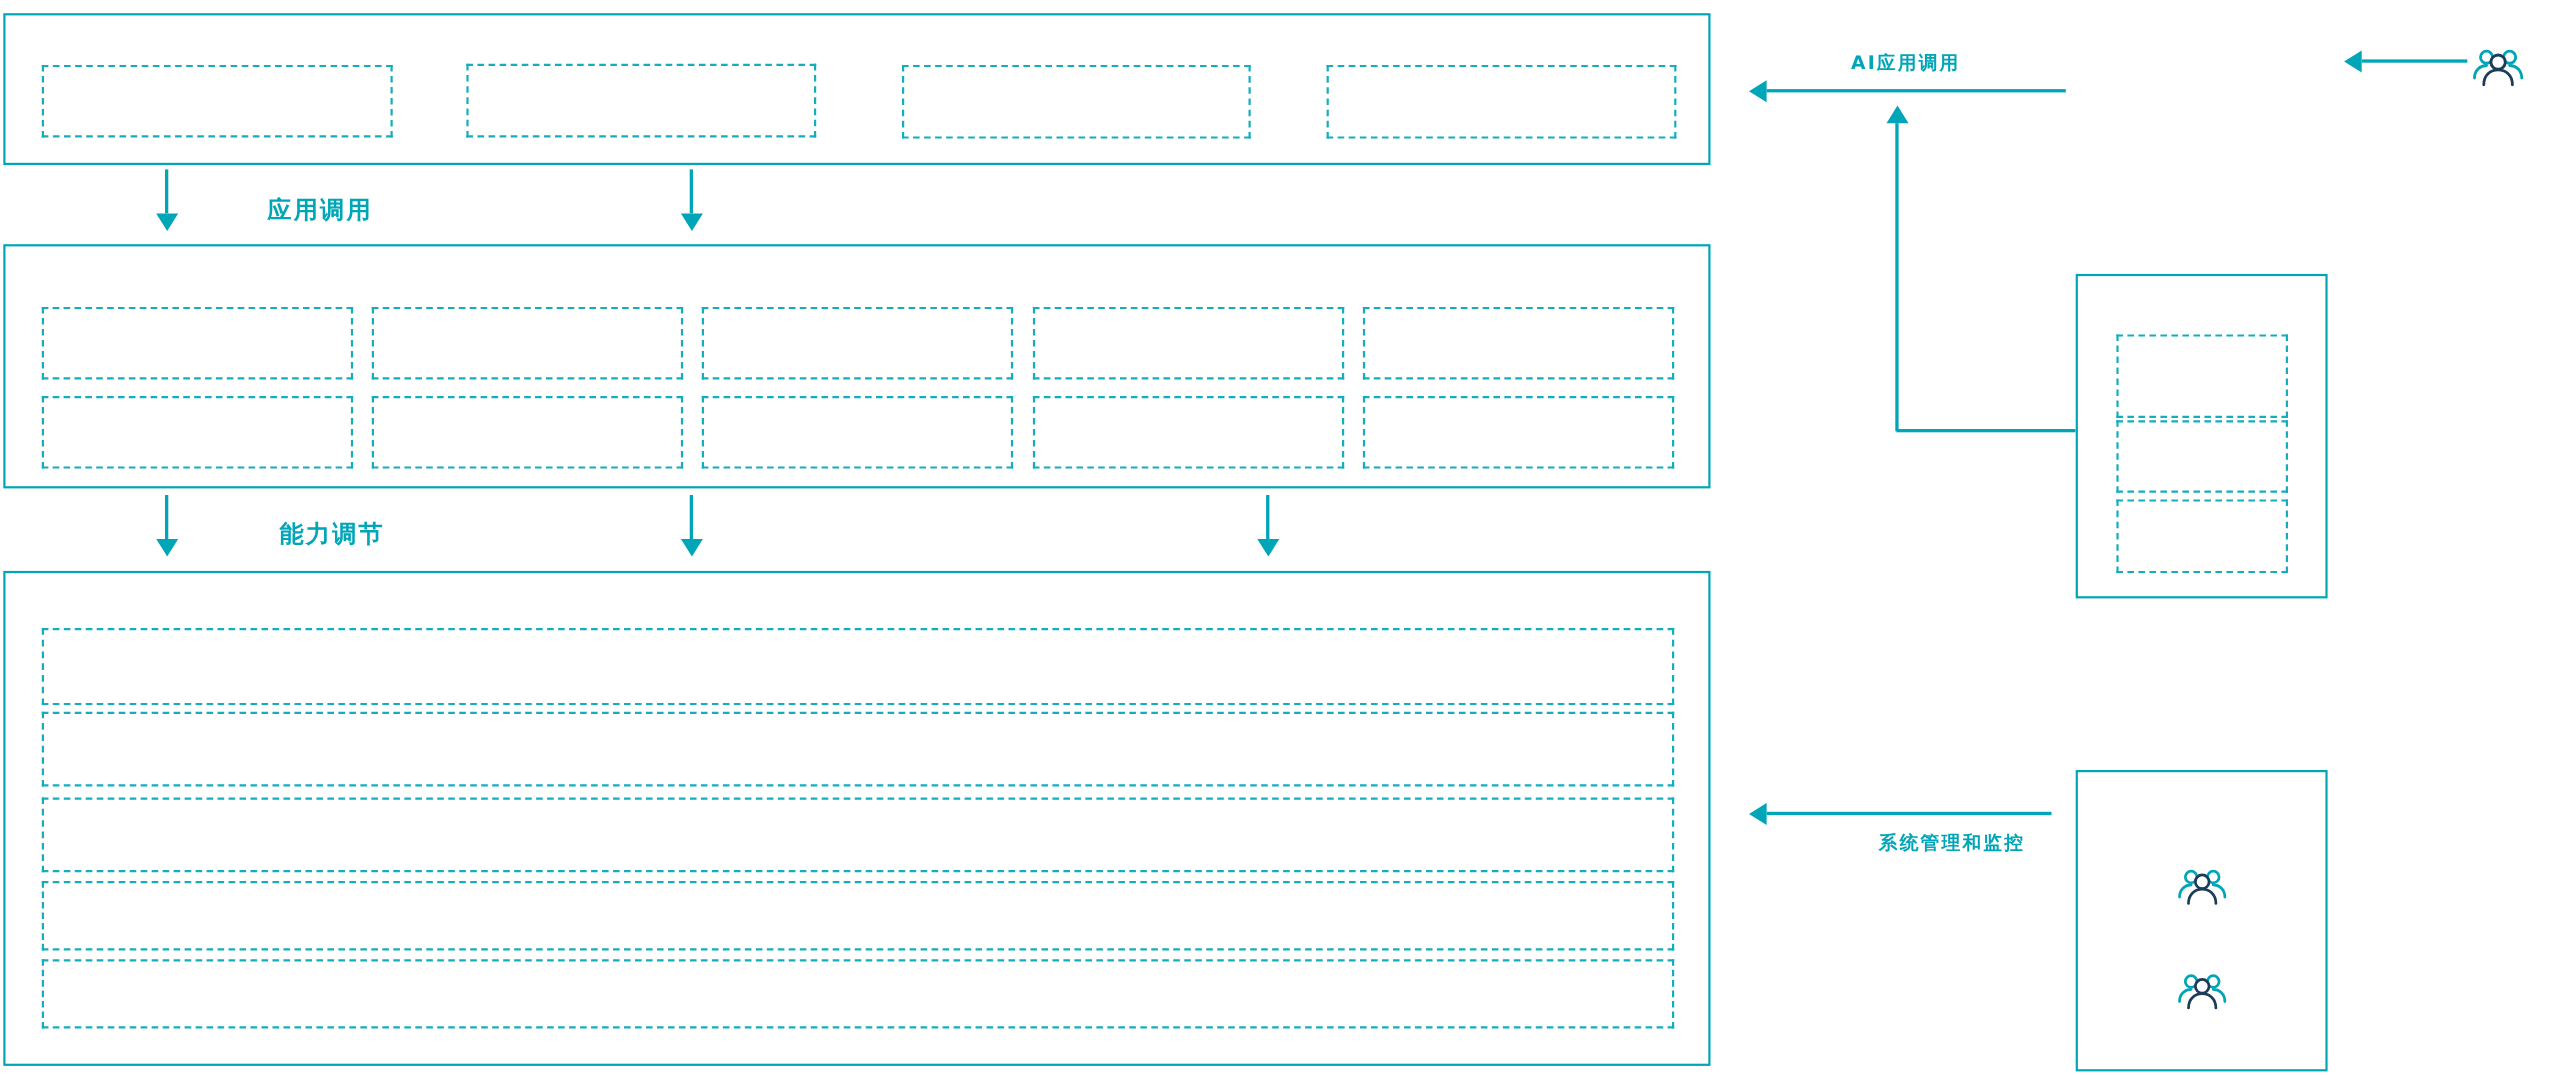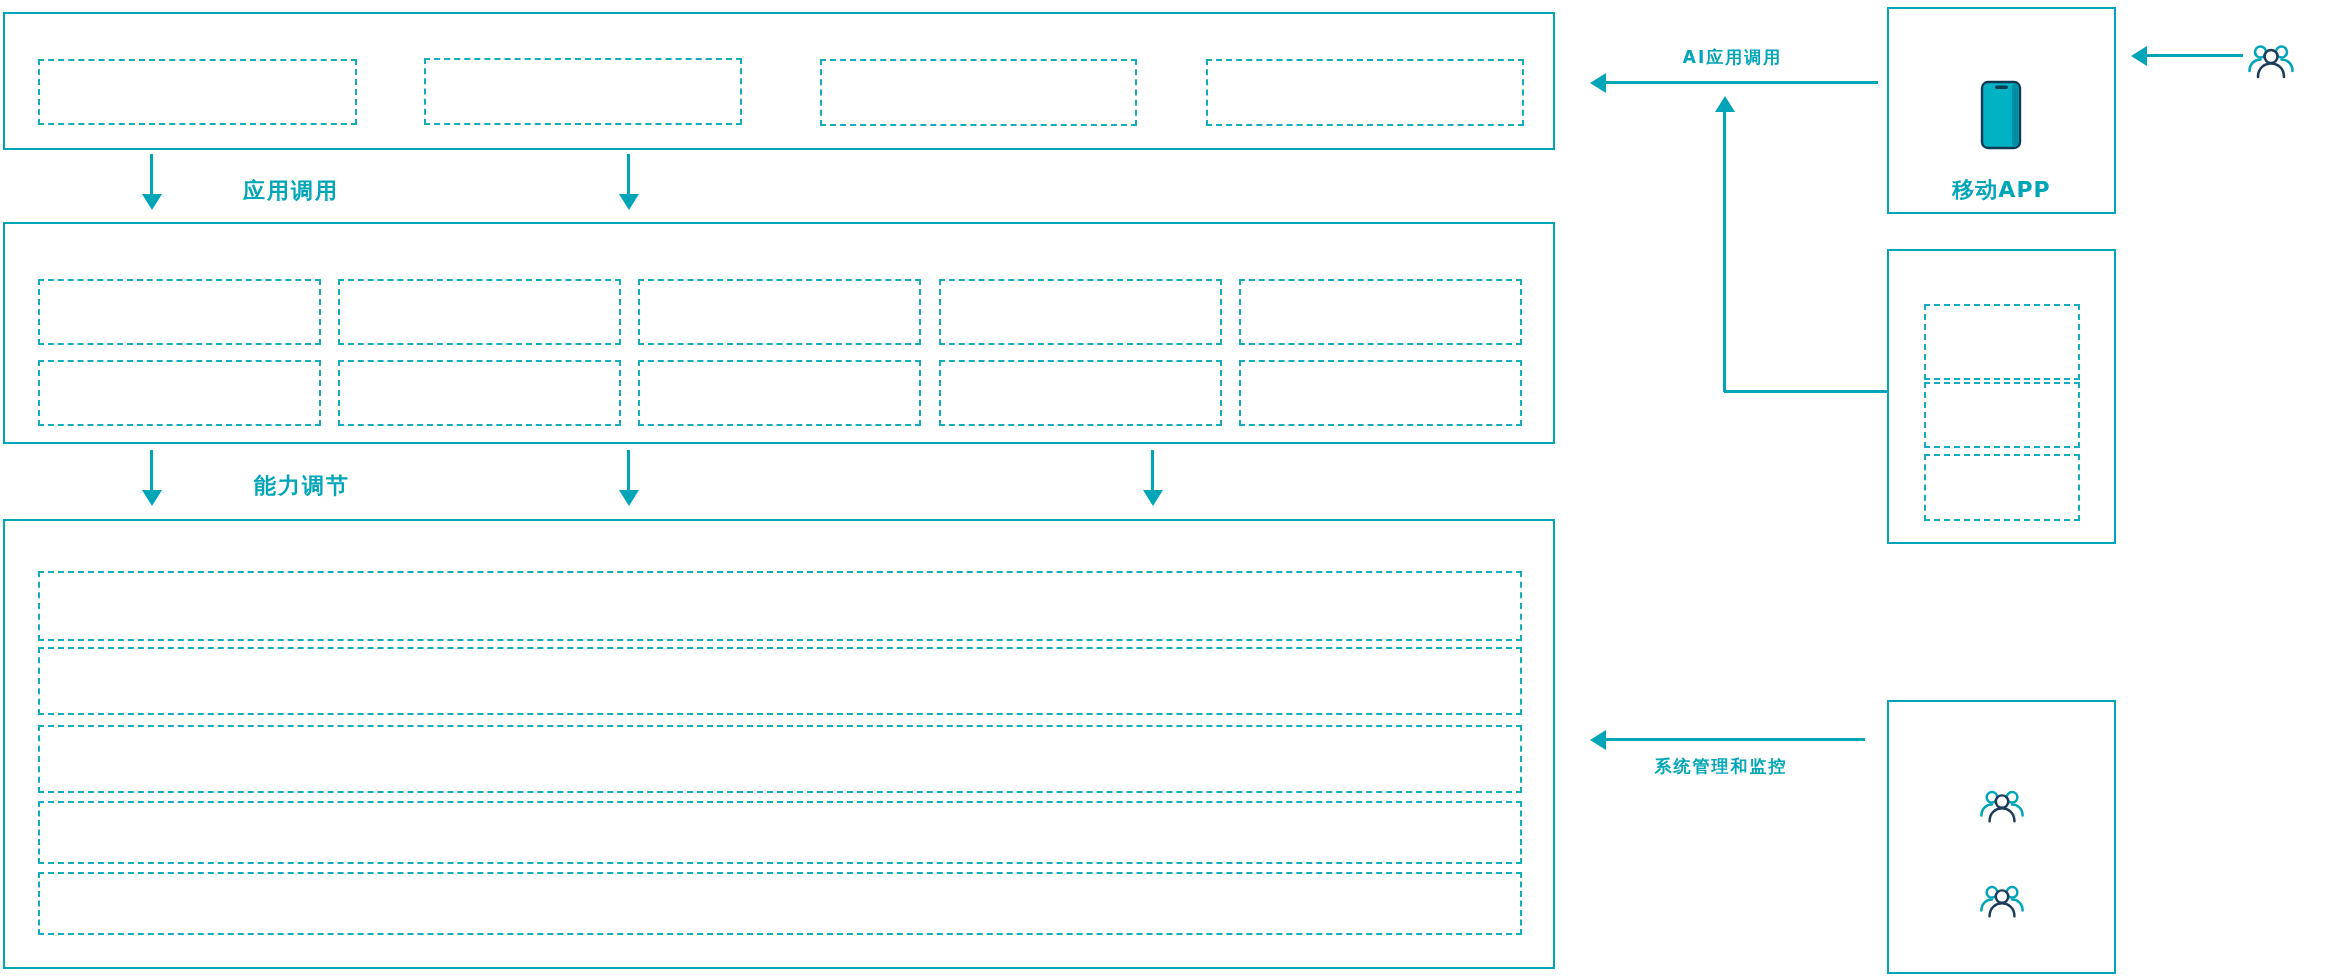--- a/index.html
+++ b/index.html
@@ -73,45 +73,35 @@
   <div class="flow-label" style="left:254px;top:471px;text-align:center;">能力调节</div>
 
   <div class="layer" style="left:3px;top:519px;width:1552px;height:450px;">
     <div class="ph" style="left:33px;top:50px;width:1484px;height:70px;"></div>
     <div class="ph" style="left:33px;top:126px;width:1484px;height:68px;"></div>
     <div class="ph" style="left:33px;top:204px;width:1484px;height:68px;"></div>
     <div class="ph" style="left:33px;top:280px;width:1484px;height:63px;"></div>
     <div class="ph" style="left:33px;top:351px;width:1484px;height:63px;"></div>
   </div>
 
-  <div class="panel" style="left:1887px;top:7px;width:229px;height:207px;">
-    <div class="icon-wrap" style="left:50%;transform:translateX(-50%);top:70px;width:50px;height:74px;">
-      <svg width="46" height="72" viewBox="0 0 46 72">
-        <rect x="3" y="2" width="38" height="66" rx="6" fill="#00b2c4" stroke="#0b3a52" stroke-width="2.4"></rect>
-        <rect x="33" y="4" width="6" height="62" rx="3" fill="#008ea2"></rect>
-        <rect x="16" y="5.5" width="13" height="3.4" rx="1.7" fill="#0b3a52"></rect>
-      </svg>
-    </div>
-    <div class="panel-label" style="top:166px;">移动APP</div>
-  </div>
 
   <div class="flow-label small centered" style="left:1630px;top:46px;width:205px;">AI应用调用</div>
   <div class="hline head-left" style="left:1606px;top:81px;width:272px;"></div>
 
   <div class="vline head-up" style="left:1723px;top:112px;height:280px;"></div>
   <div class="hline" style="left:1724px;top:390px;width:163px;"></div>
 
   <div class="panel" style="left:1887px;top:249px;width:229px;height:295px;">
     <div class="ph" style="left:35px;top:53px;width:156px;height:76px;"></div>
     <div class="ph" style="left:35px;top:131px;width:156px;height:66px;"></div>
     <div class="ph" style="left:35px;top:203px;width:156px;height:67px;"></div>
   </div>
 
   <div class="hline head-left" style="left:1606px;top:738px;width:259px;"></div>
-  <div class="flow-label small centered" style="left:1601px;top:755px;width:240px;">系统管理和监控</div>
+  <div class="flow-label small centered" style="left:1601px;top:755px;width:240px;text-align:right;">系统管理和监控</div>
 
   <div class="panel" style="left:1887px;top:700px;width:229px;height:274px;">
     <div class="icon-wrap" style="left:50%;transform:translateX(-50%);top:78px;width:48px;height:48px;">
       <svg viewBox="0 0 48 48" width="46" height="46">
         <g fill="none" stroke="#00a6b8" stroke-width="2.6" stroke-linecap="round">
           <circle cx="13.5" cy="17" r="5.5"></circle>
           <path d="M2.5 36 c0 -7.5 5.5 -11.5 11 -11.5"></path>
           <circle cx="34.5" cy="17" r="5.5"></circle>
           <path d="M45.5 36 c0 -7.5 -5.5 -11.5 -11 -11.5"></path>
         </g>

